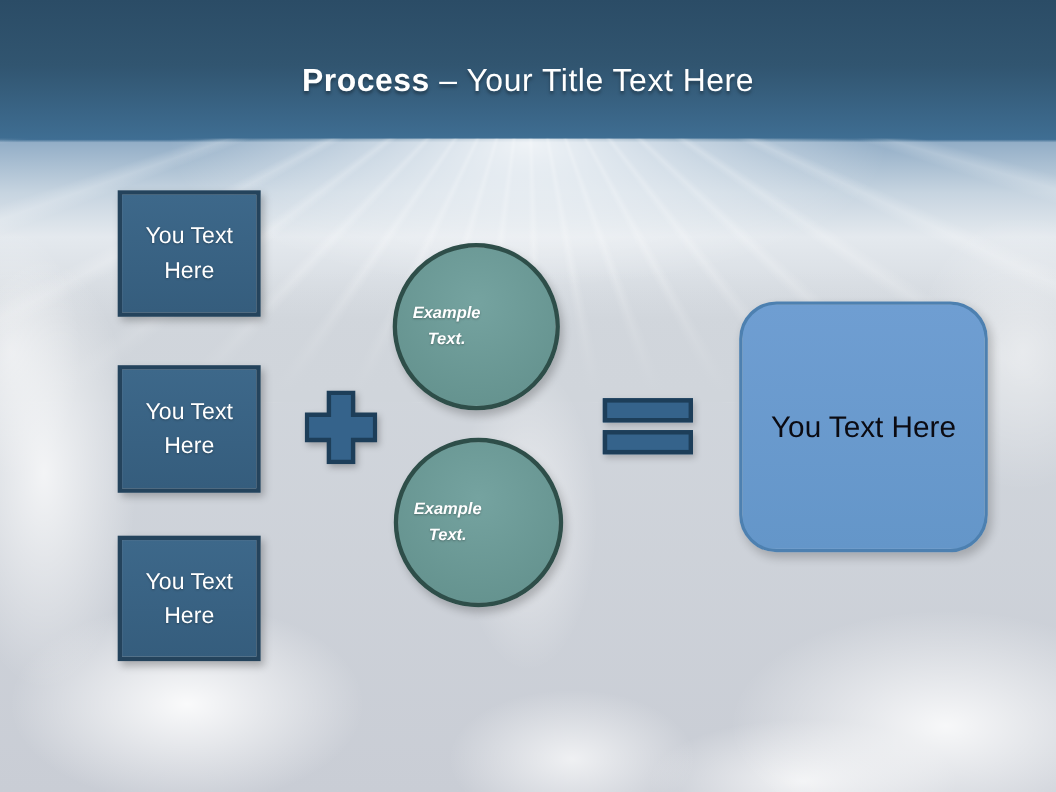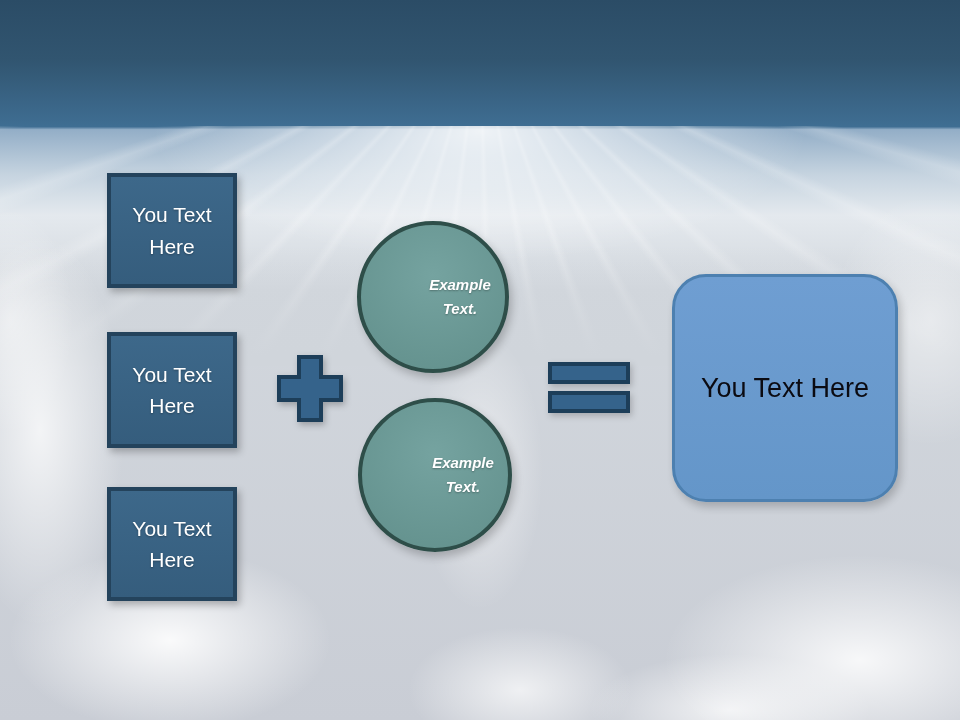--- a/index.html
+++ b/index.html
@@ -120,21 +120,21 @@
     border-radius: 50%;
     background: radial-gradient(circle at 50% 35%, #75a3a0, #618f8b);
     border: 4px solid #2e4e49;
     color: #ffffff;
     font-weight: 700;
     font-style: italic;
     font-size: 15px;
     line-height: 1.6;
     display: flex;
     align-items: center;
-    justify-content: flex-end;
+    justify-content: flex-start;
     text-align: center;
     box-shadow: 3px 5px 8px rgba(0,0,0,0.22);
     text-shadow: 0 1px 2px rgba(0,0,0,0.3);
   }
   .teal-circle .wrap { display: block; width: 90px; }
   .circle-1 { left: 357px; top: 221px; width: 152px; height: 152px; }
   .circle-2 { left: 358px; top: 398px; width: 154px; height: 154px; }
 
   .result-box {
     position: absolute;
@@ -156,20 +156,23 @@
 </style>
 </head>
 <body>
 
 <div class="slide">
 
   <div class="sky"></div>
   <div class="glow"></div>
   <div class="clouds"></div>
 
+  <div class="title">
+    <span class="bold">Process</span><span> – Your Title Text Here</span>
+  </div>
 
   <div class="steel-box box-1">
     <span class="wrap">You Text Here</span>
   </div>
   <div class="steel-box box-2">
     <span class="wrap">You Text Here</span>
   </div>
   <div class="steel-box box-3">
     <span class="wrap">You Text Here</span>
   </div>

